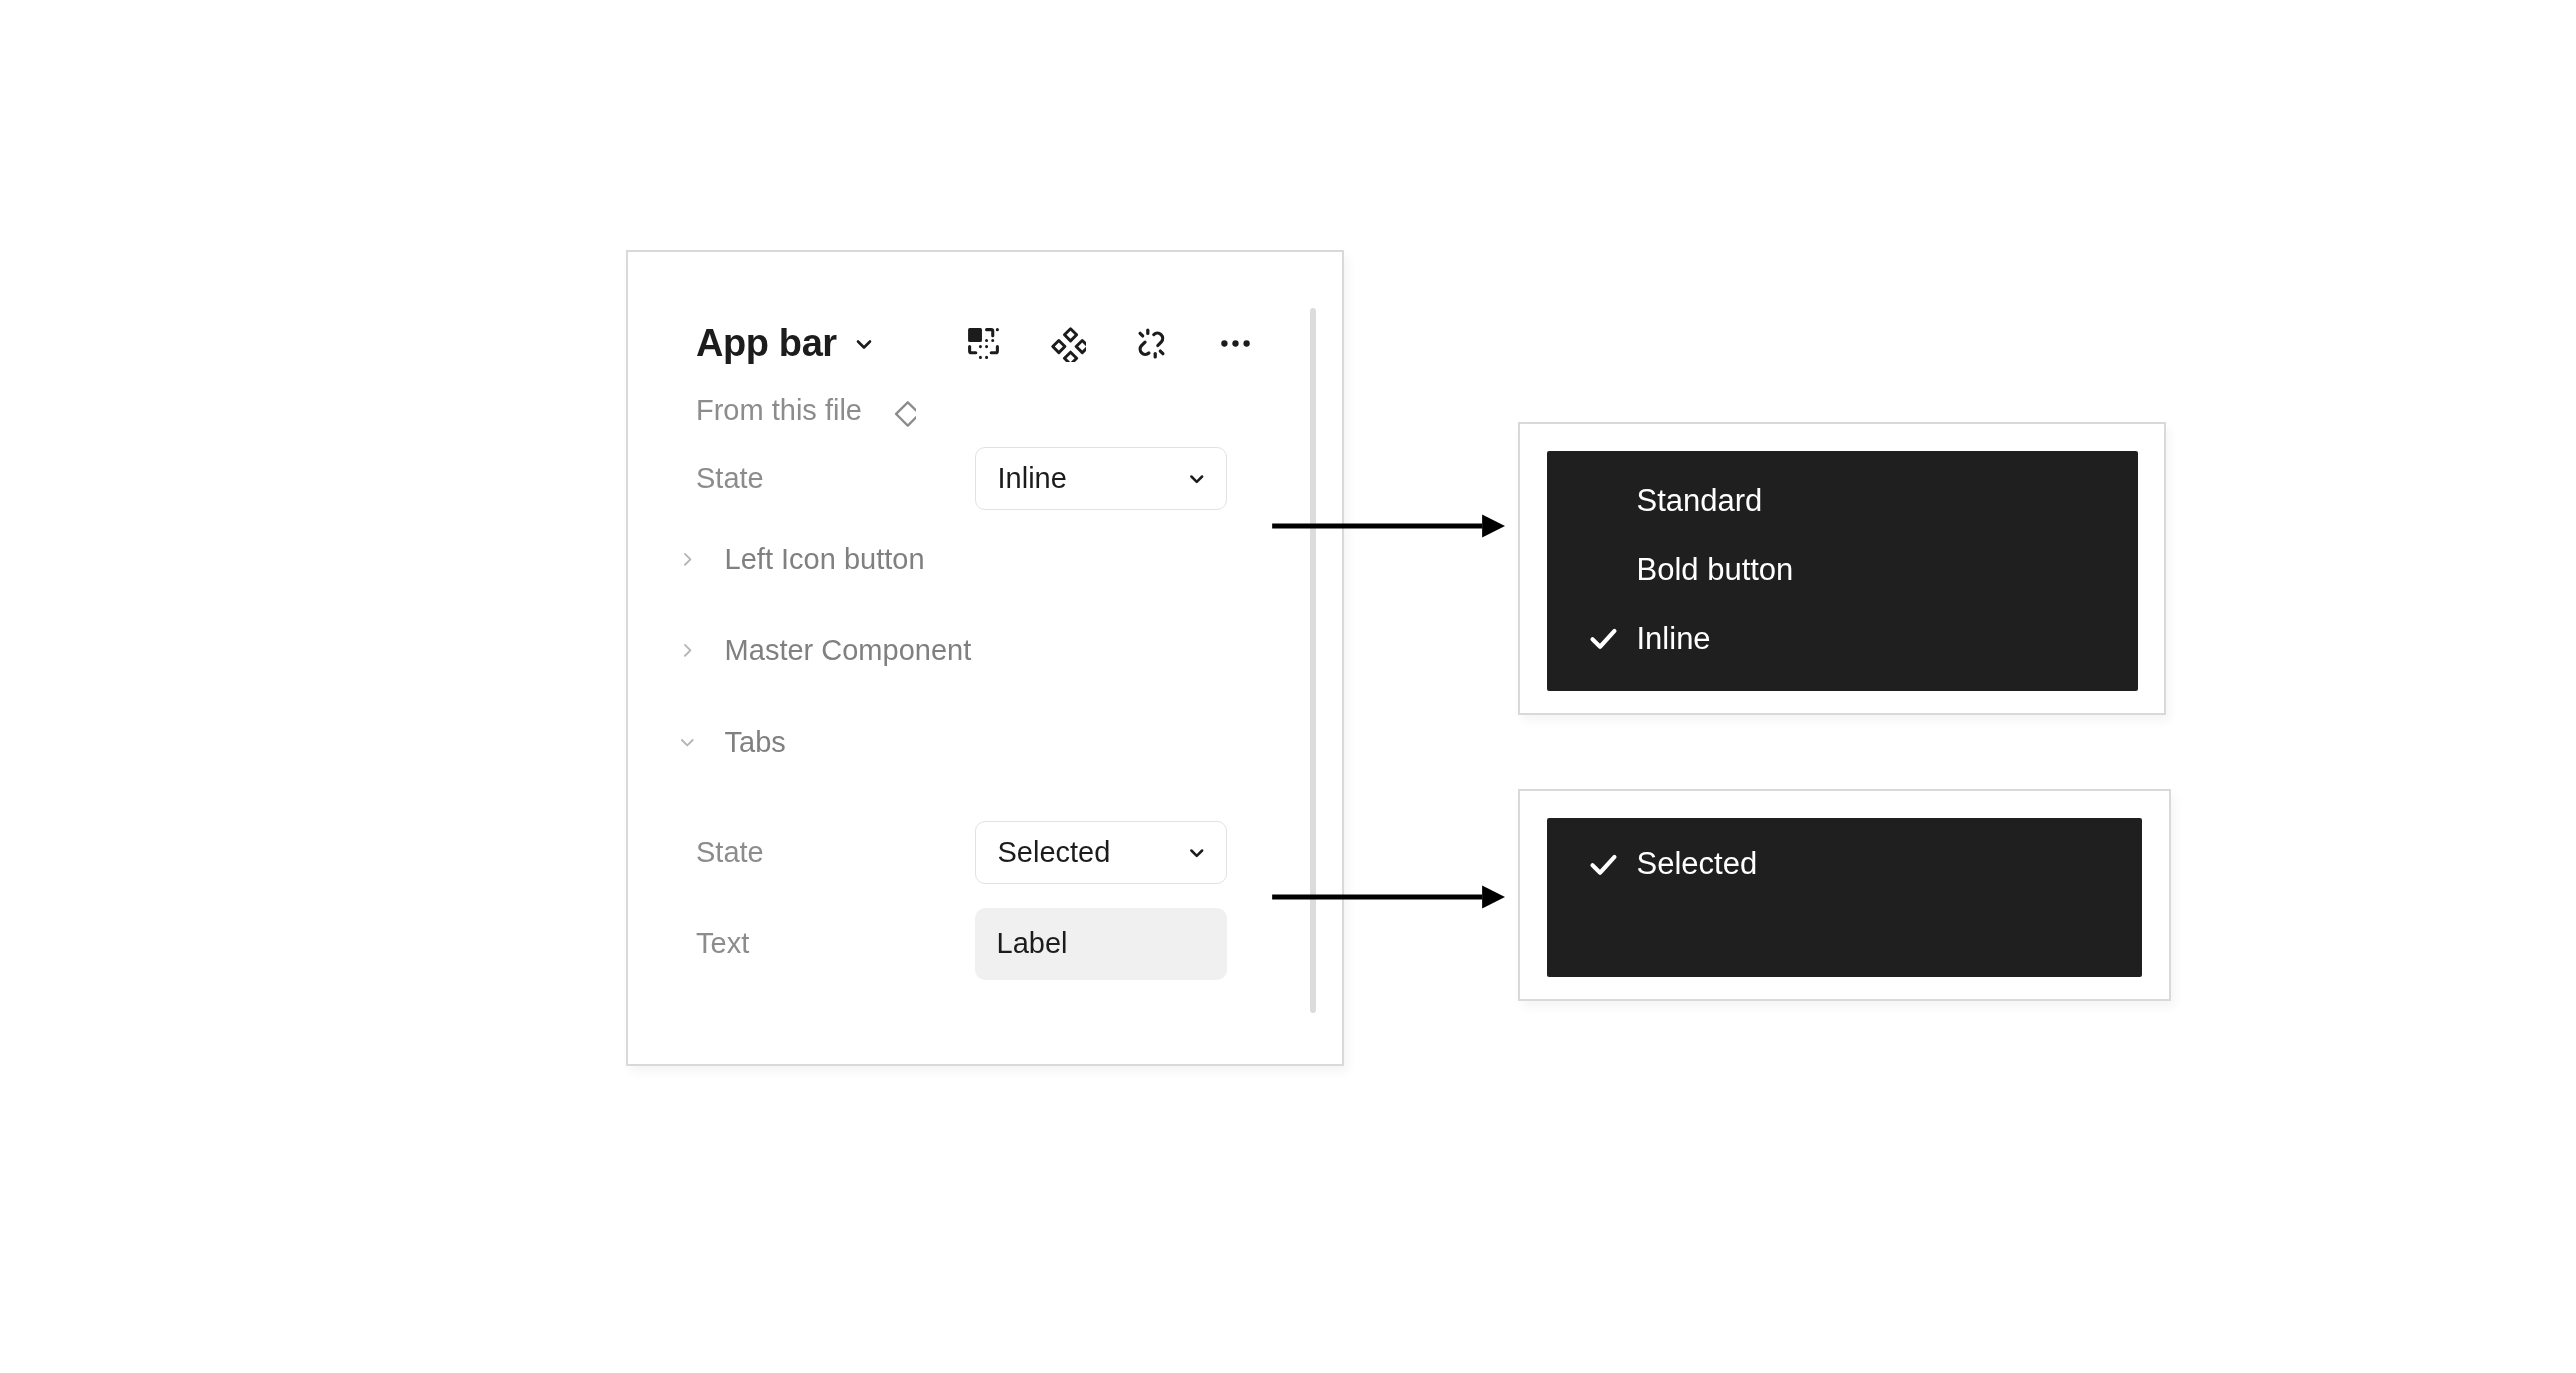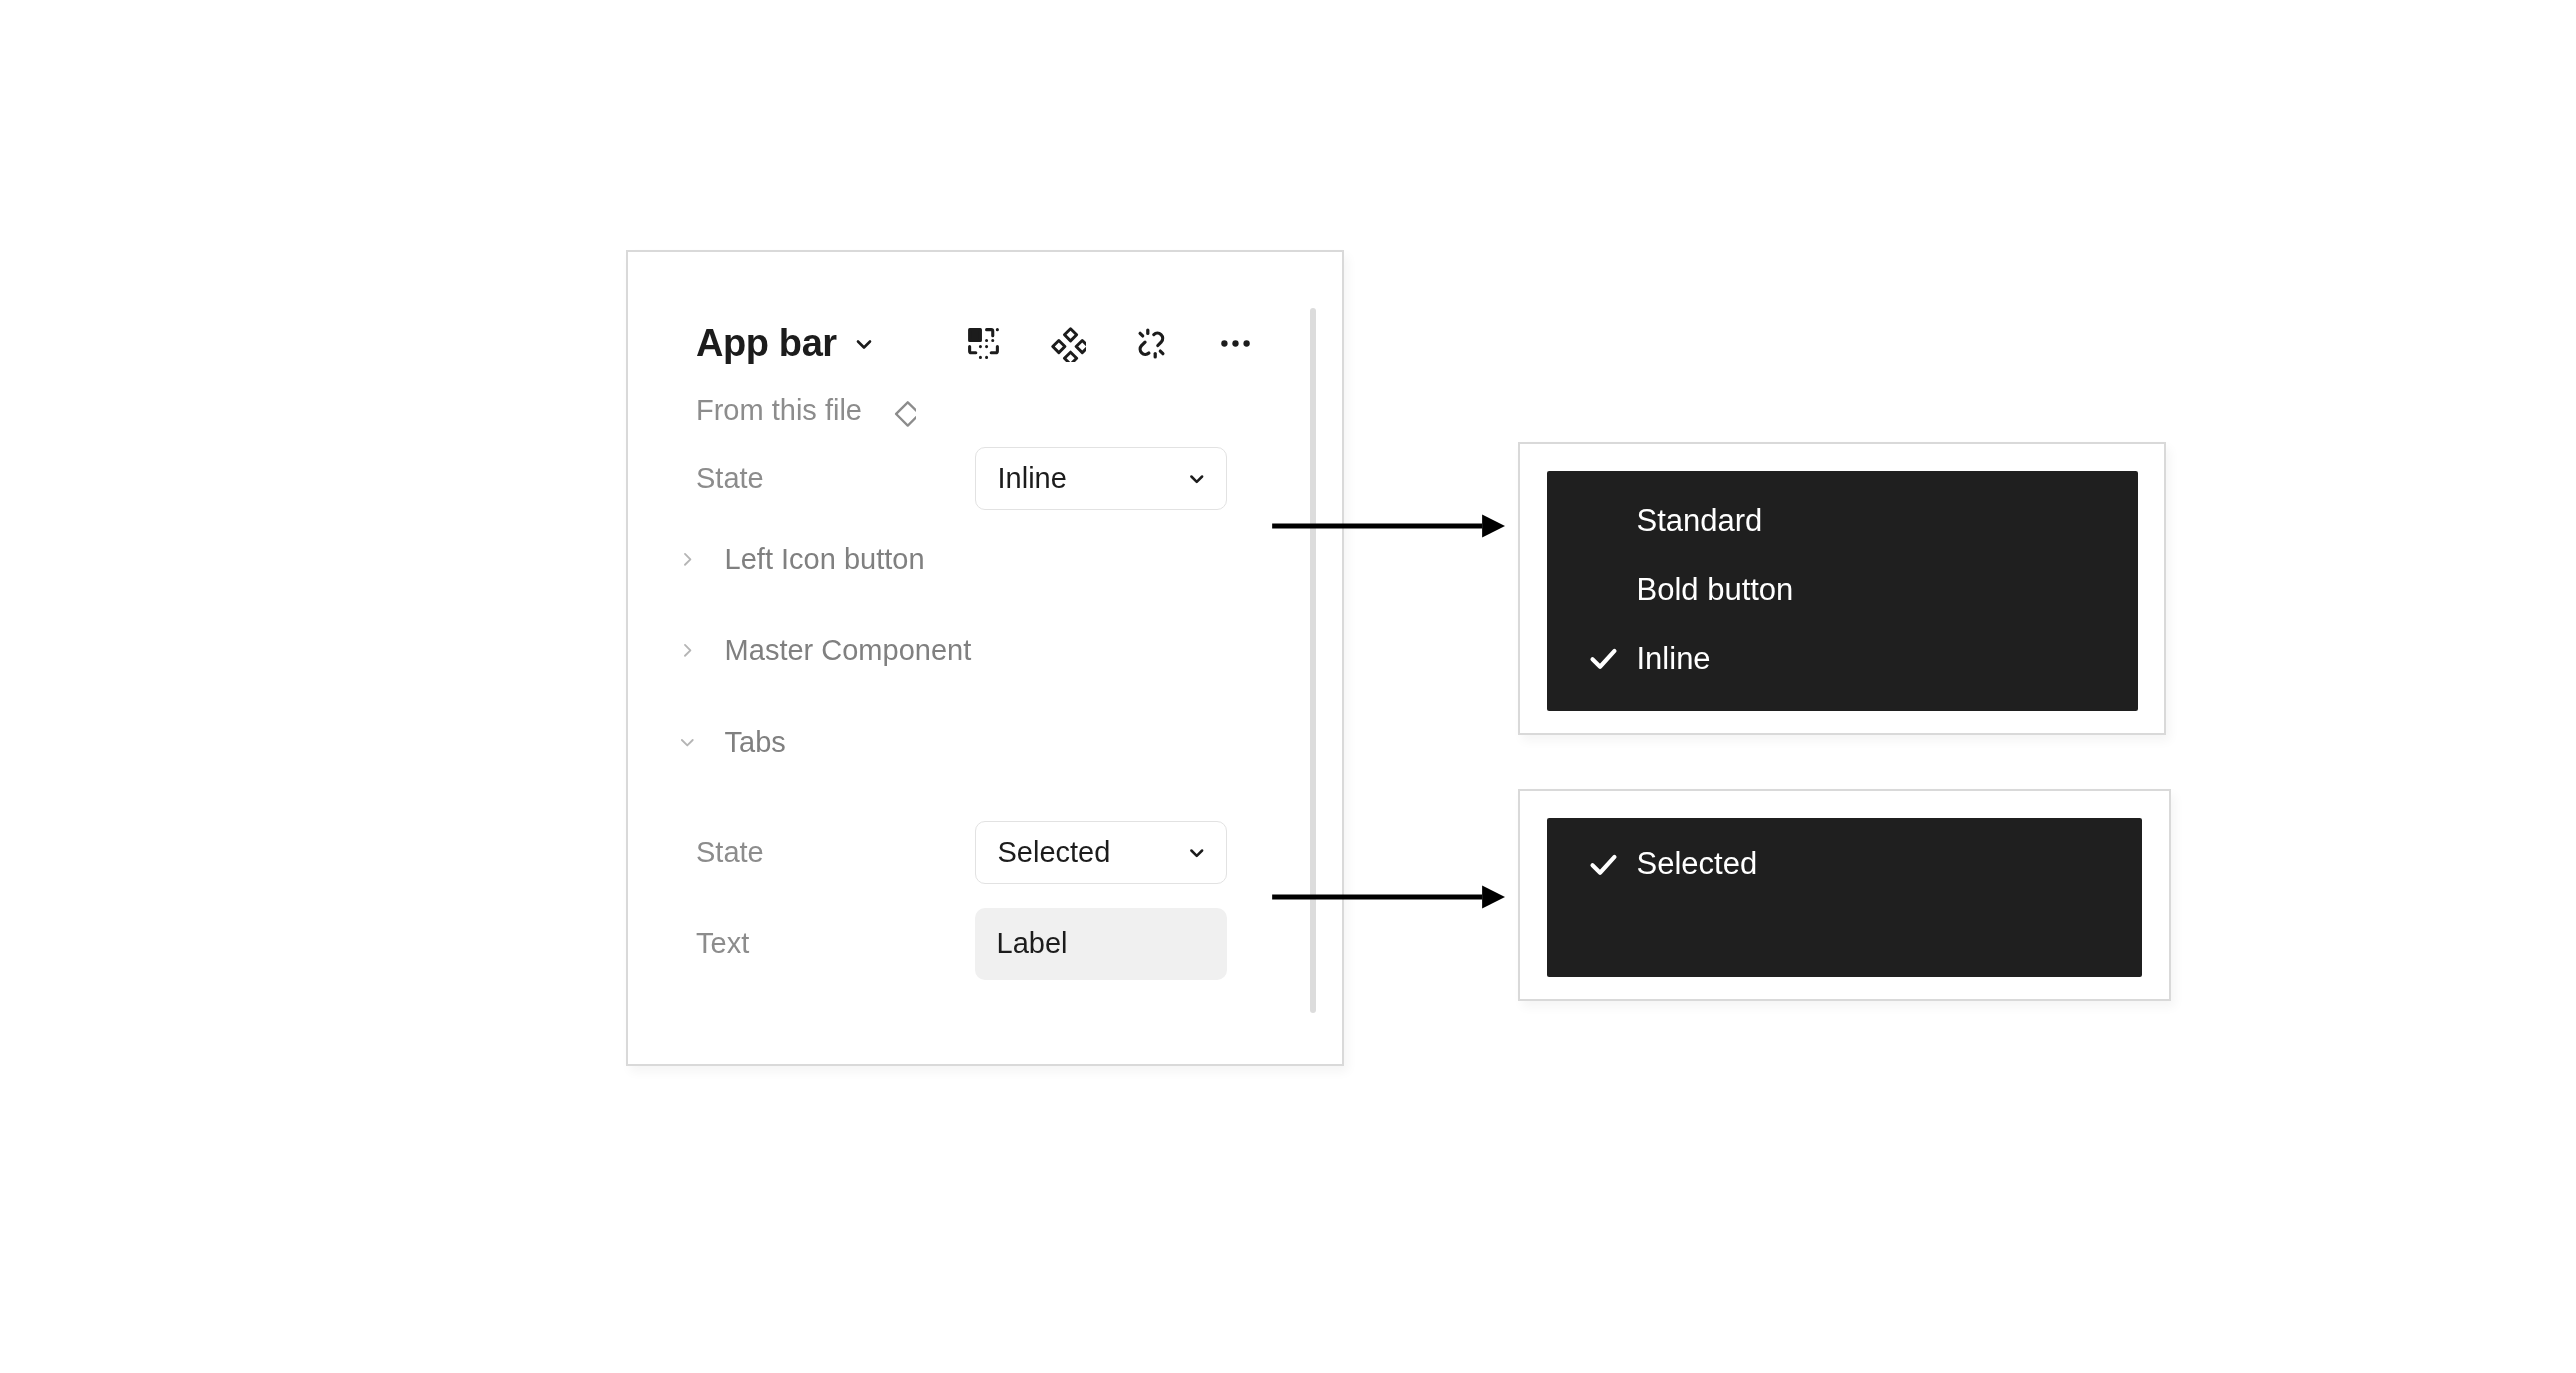--- a/index.html
+++ b/index.html
@@ -374,21 +374,21 @@
   <svg class="arrow-svg" style="left:1272px; top:501px; width:236px; height:50px;" viewBox="0 0 330 70">
     <line x1="0" y1="35" x2="294" y2="35" stroke="#000000" stroke-width="7"></line>
     <polygon points="294,19 326,35 294,51" fill="#000000"></polygon>
   </svg>
 
   <svg class="arrow-svg" style="left:1272px; top:872px; width:236px; height:50px;" viewBox="0 0 330 70">
     <line x1="0" y1="35" x2="294" y2="35" stroke="#000000" stroke-width="7"></line>
     <polygon points="294,19 326,35 294,51" fill="#000000"></polygon>
   </svg>
 
-  <div class="menu-card" style="left:1518px; top:442px; width:648px; height:293px;">
+  <div class="menu-card" style="left:1518px; top:422px; width:648px; height:293px;">
     <div class="menu-surface" style="left:26.5px; top:26.5px; width:591px; height:240px;">
 
       <div class="menu-item" style="margin-top:15.7px;">
         <svg class="menu-check hidden" viewBox="0 0 24 24" fill="none" stroke="#ffffff" stroke-width="3" stroke-linecap="round" stroke-linejoin="round">
           <polyline points="4,12.5 9.5,18 20,6.5"></polyline>
         </svg>
         <span class="menu-item-label">Standard</span>
       </div>
 
       <div class="menu-item">

